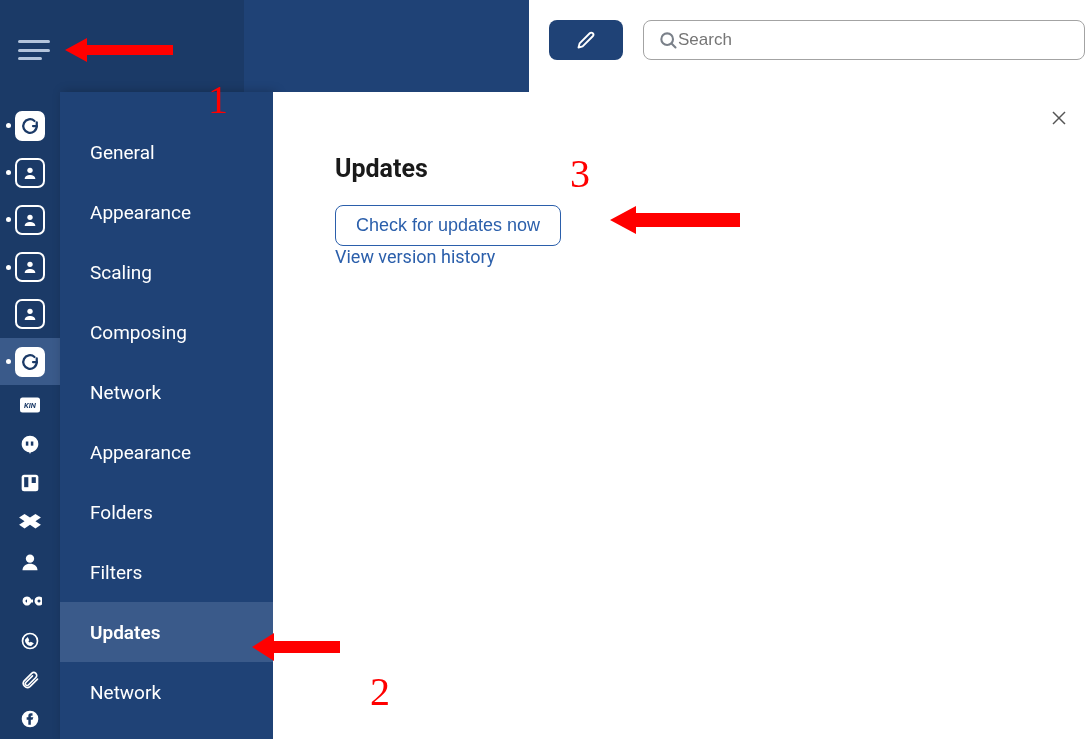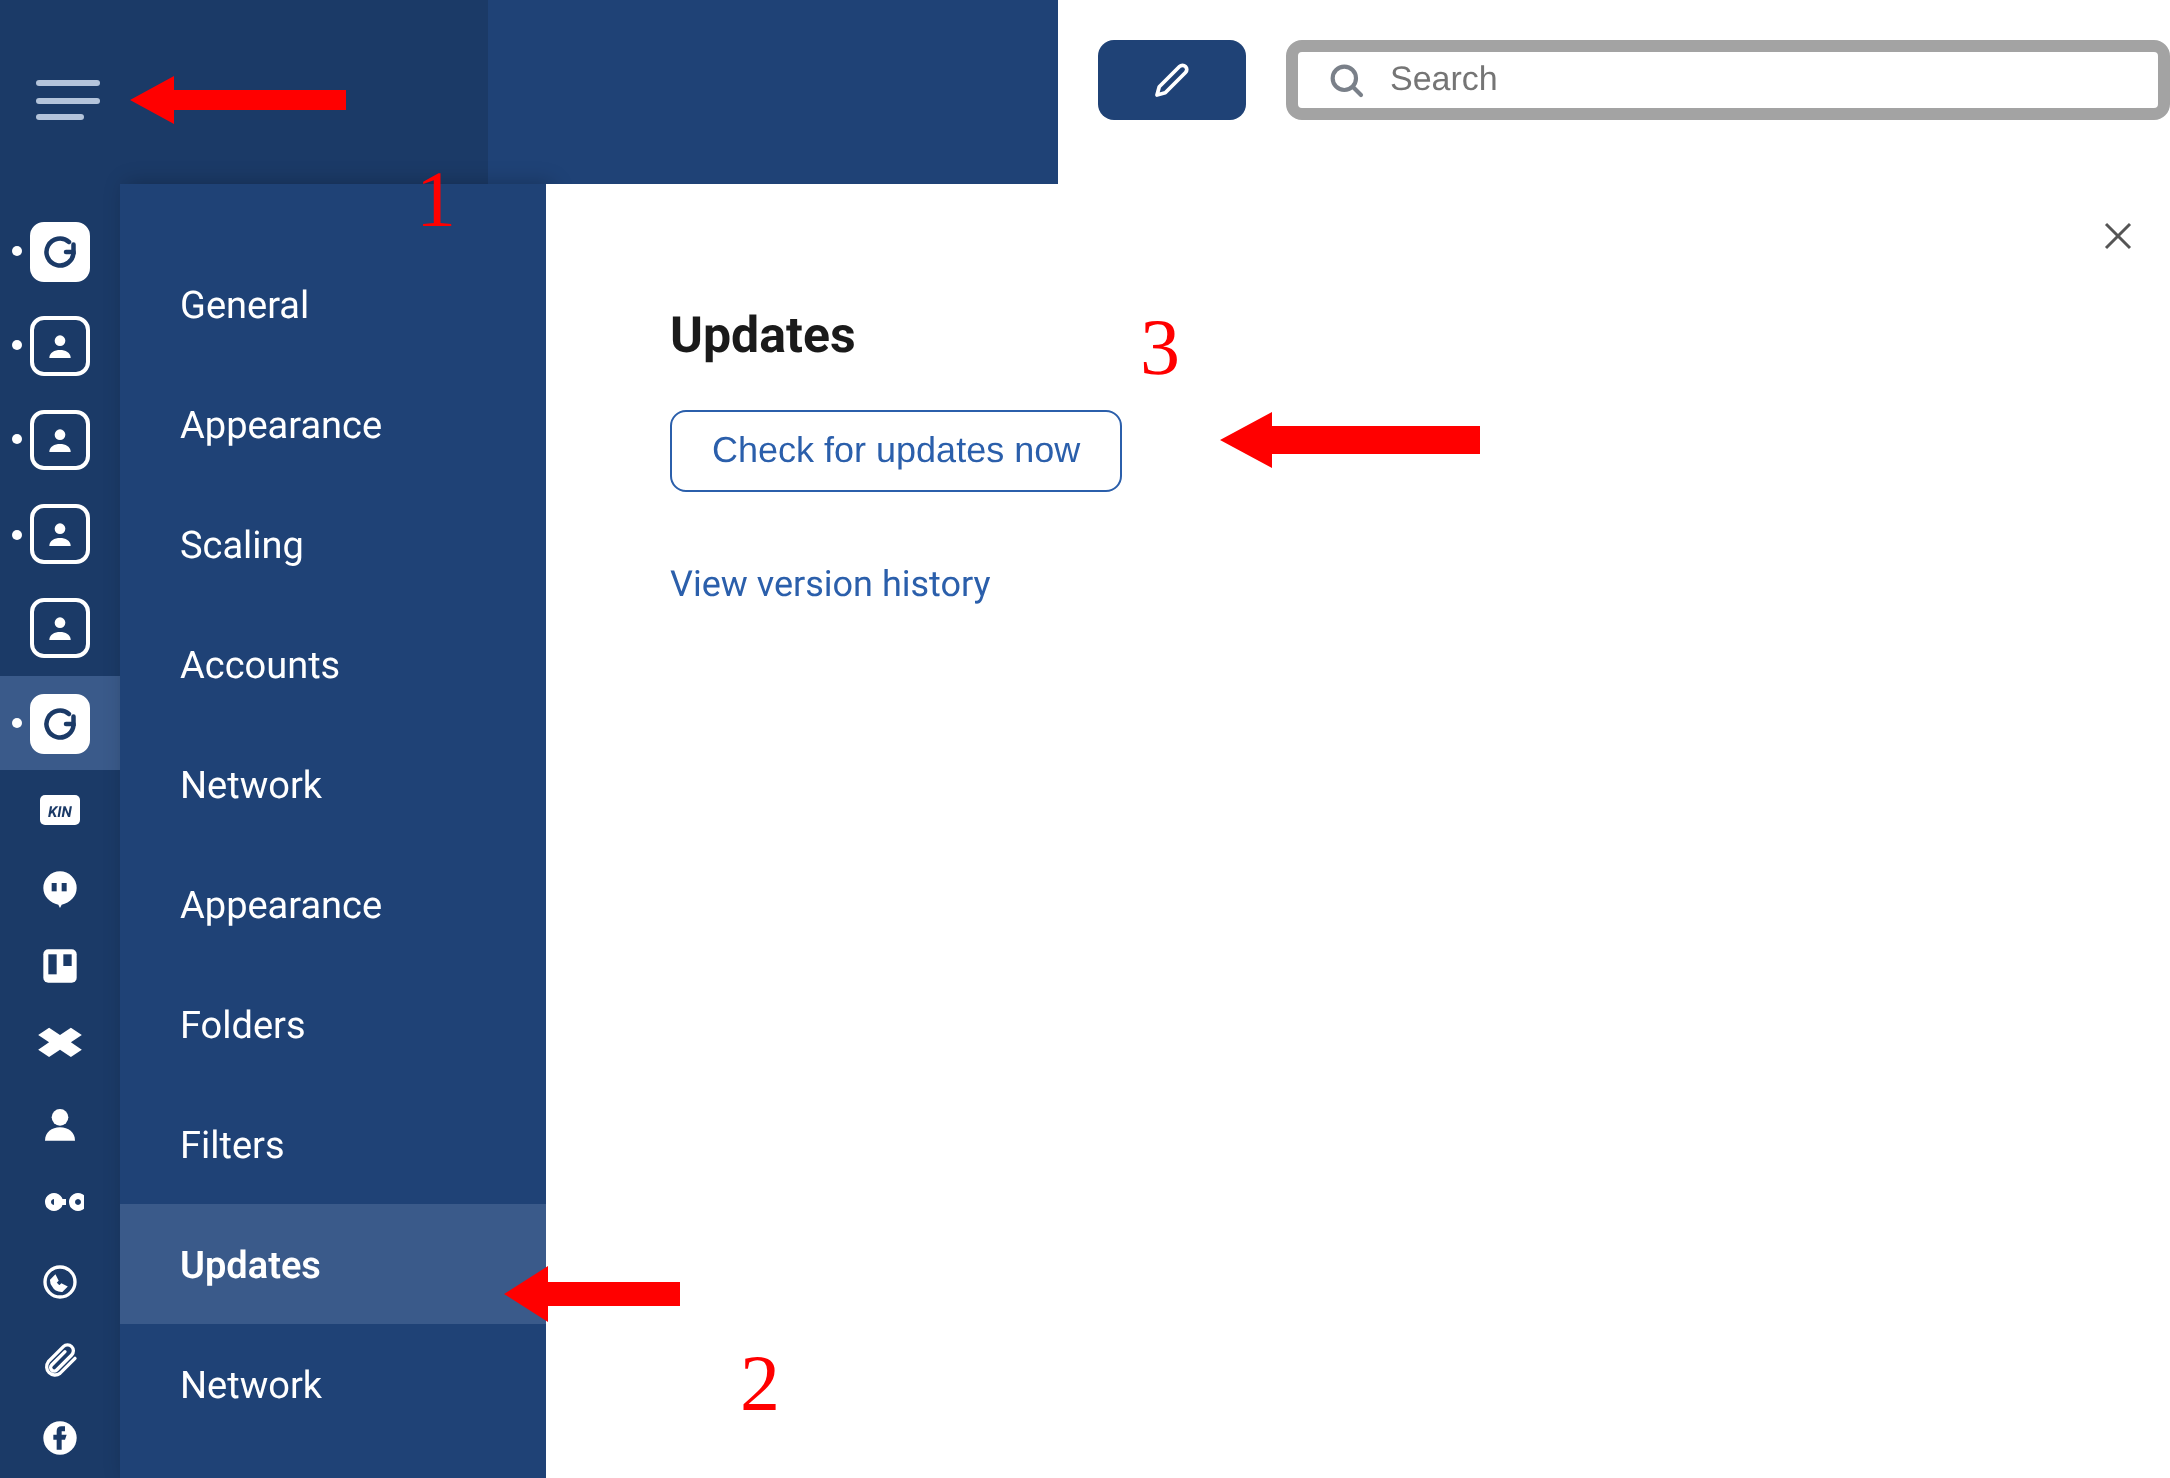--- a/index.html
+++ b/index.html
@@ -57,26 +57,25 @@
       background: #1f4276;
       border-radius: 8px;
       display: flex;
       align-items: center;
       justify-content: center;
       cursor: pointer;
     }
     .search-box {
       flex: 1;
       height: 40px;
-      border: 6px solid #a3a3a3;
+      border: 1px solid #a3a3a3;
       border-radius: 8px;
       display: flex;
       align-items: center;
       padding: 0 14px;
-      gap: 12px;
       background: #fff;
     }
     .search-box input {
       border: none;
       outline: none;
       font-size: 17px;
       color: #6b7280;
       flex: 1;
       background: transparent;
     }
@@ -178,21 +177,20 @@
       border-radius: 8px;
       padding: 9px 20px;
       font-size: 18px;
       cursor: pointer;
     }
     .link {
       display: block;
       color: #2b5fab;
       font-size: 18px;
       cursor: pointer;
-      margin-top: 36px;
     }
 
     
     .anno-num {
       position: absolute;
       font-size: 40px;
       font-weight: 500;
       color: #ff0000;
       font-family: Georgia, serif;
     }
@@ -340,21 +338,21 @@
   <div class="sidebar-item">
       <span>General</span>
     </div>
   <div class="sidebar-item">
       <span>Appearance</span>
     </div>
   <div class="sidebar-item">
       <span>Scaling</span>
     </div>
   <div class="sidebar-item">
-      <span>Accounts</span>
+      <span>Composing</span>
     </div>
   <div class="sidebar-item">
       <span>Network</span>
     </div>
   <div class="sidebar-item">
       <span>Appearance</span>
     </div>
   <div class="sidebar-item">
       <span>Folders</span>
     </div>

